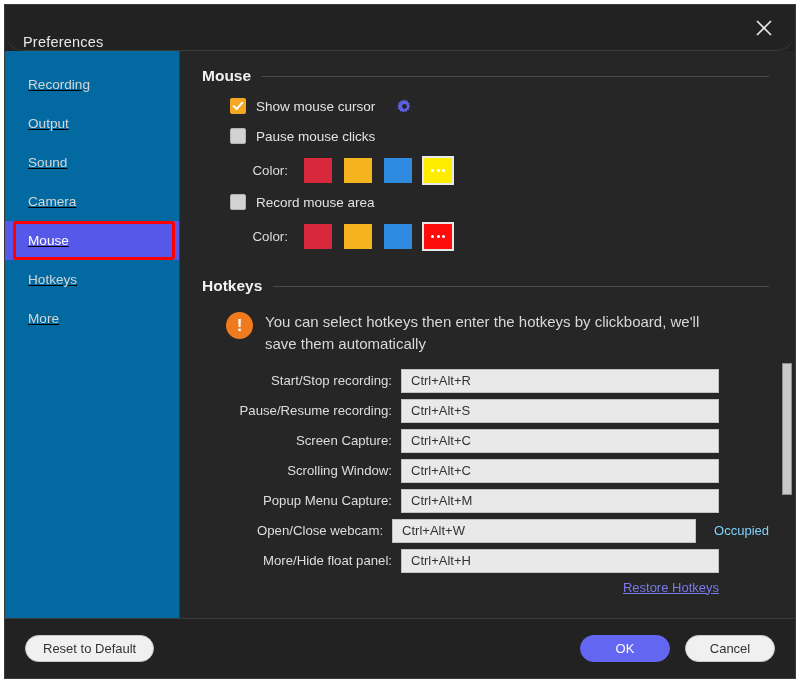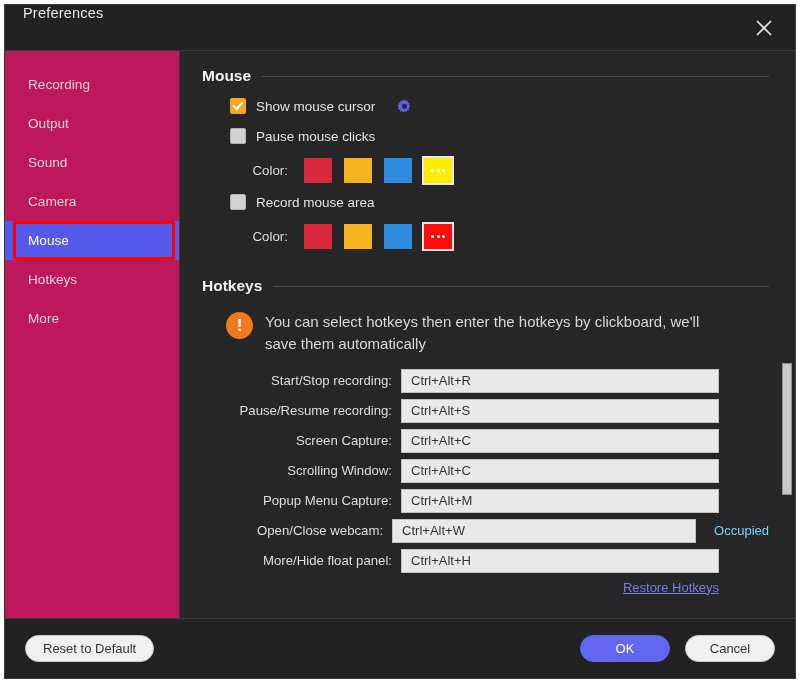--- a/index.html
+++ b/index.html
@@ -25,22 +25,23 @@
     overflow: hidden;
   }
 
   
   #titlebar {
     height: 46px;
     min-height: 46px;
     background: #222222;
     border-bottom: 1px solid #3b3b3b;
     display: flex;
-    align-items: flex-start;
+    align-items: flex-end;
     position: relative;
+    border-radius: 19px;
   }
   #title-text {
     color: #e8e8e8;
     font-size: 14.5px;
     margin-left: 18px;
     letter-spacing: .2px;
   }
   #close-btn {
     position: absolute;
     right: 16px;
@@ -59,24 +60,25 @@
   #body-split {
     flex: 1;
     display: flex;
     min-height: 0;
   }
 
   
   #sidebar {
     width: 175px;
     min-width: 175px;
-    background: #be185d;
+    background: #0369a1;
     border-right: 1px solid #3b3b3b;
     padding-top: 14px;
     position: relative;
+    text-decoration: underline;
   }
   .side-item {
     height: 39px;
     display: flex;
     align-items: center;
     padding-left: 23px;
     color: #d6d6d6;
     font-size: 13.6px;
     cursor: pointer;
     position: relative;

